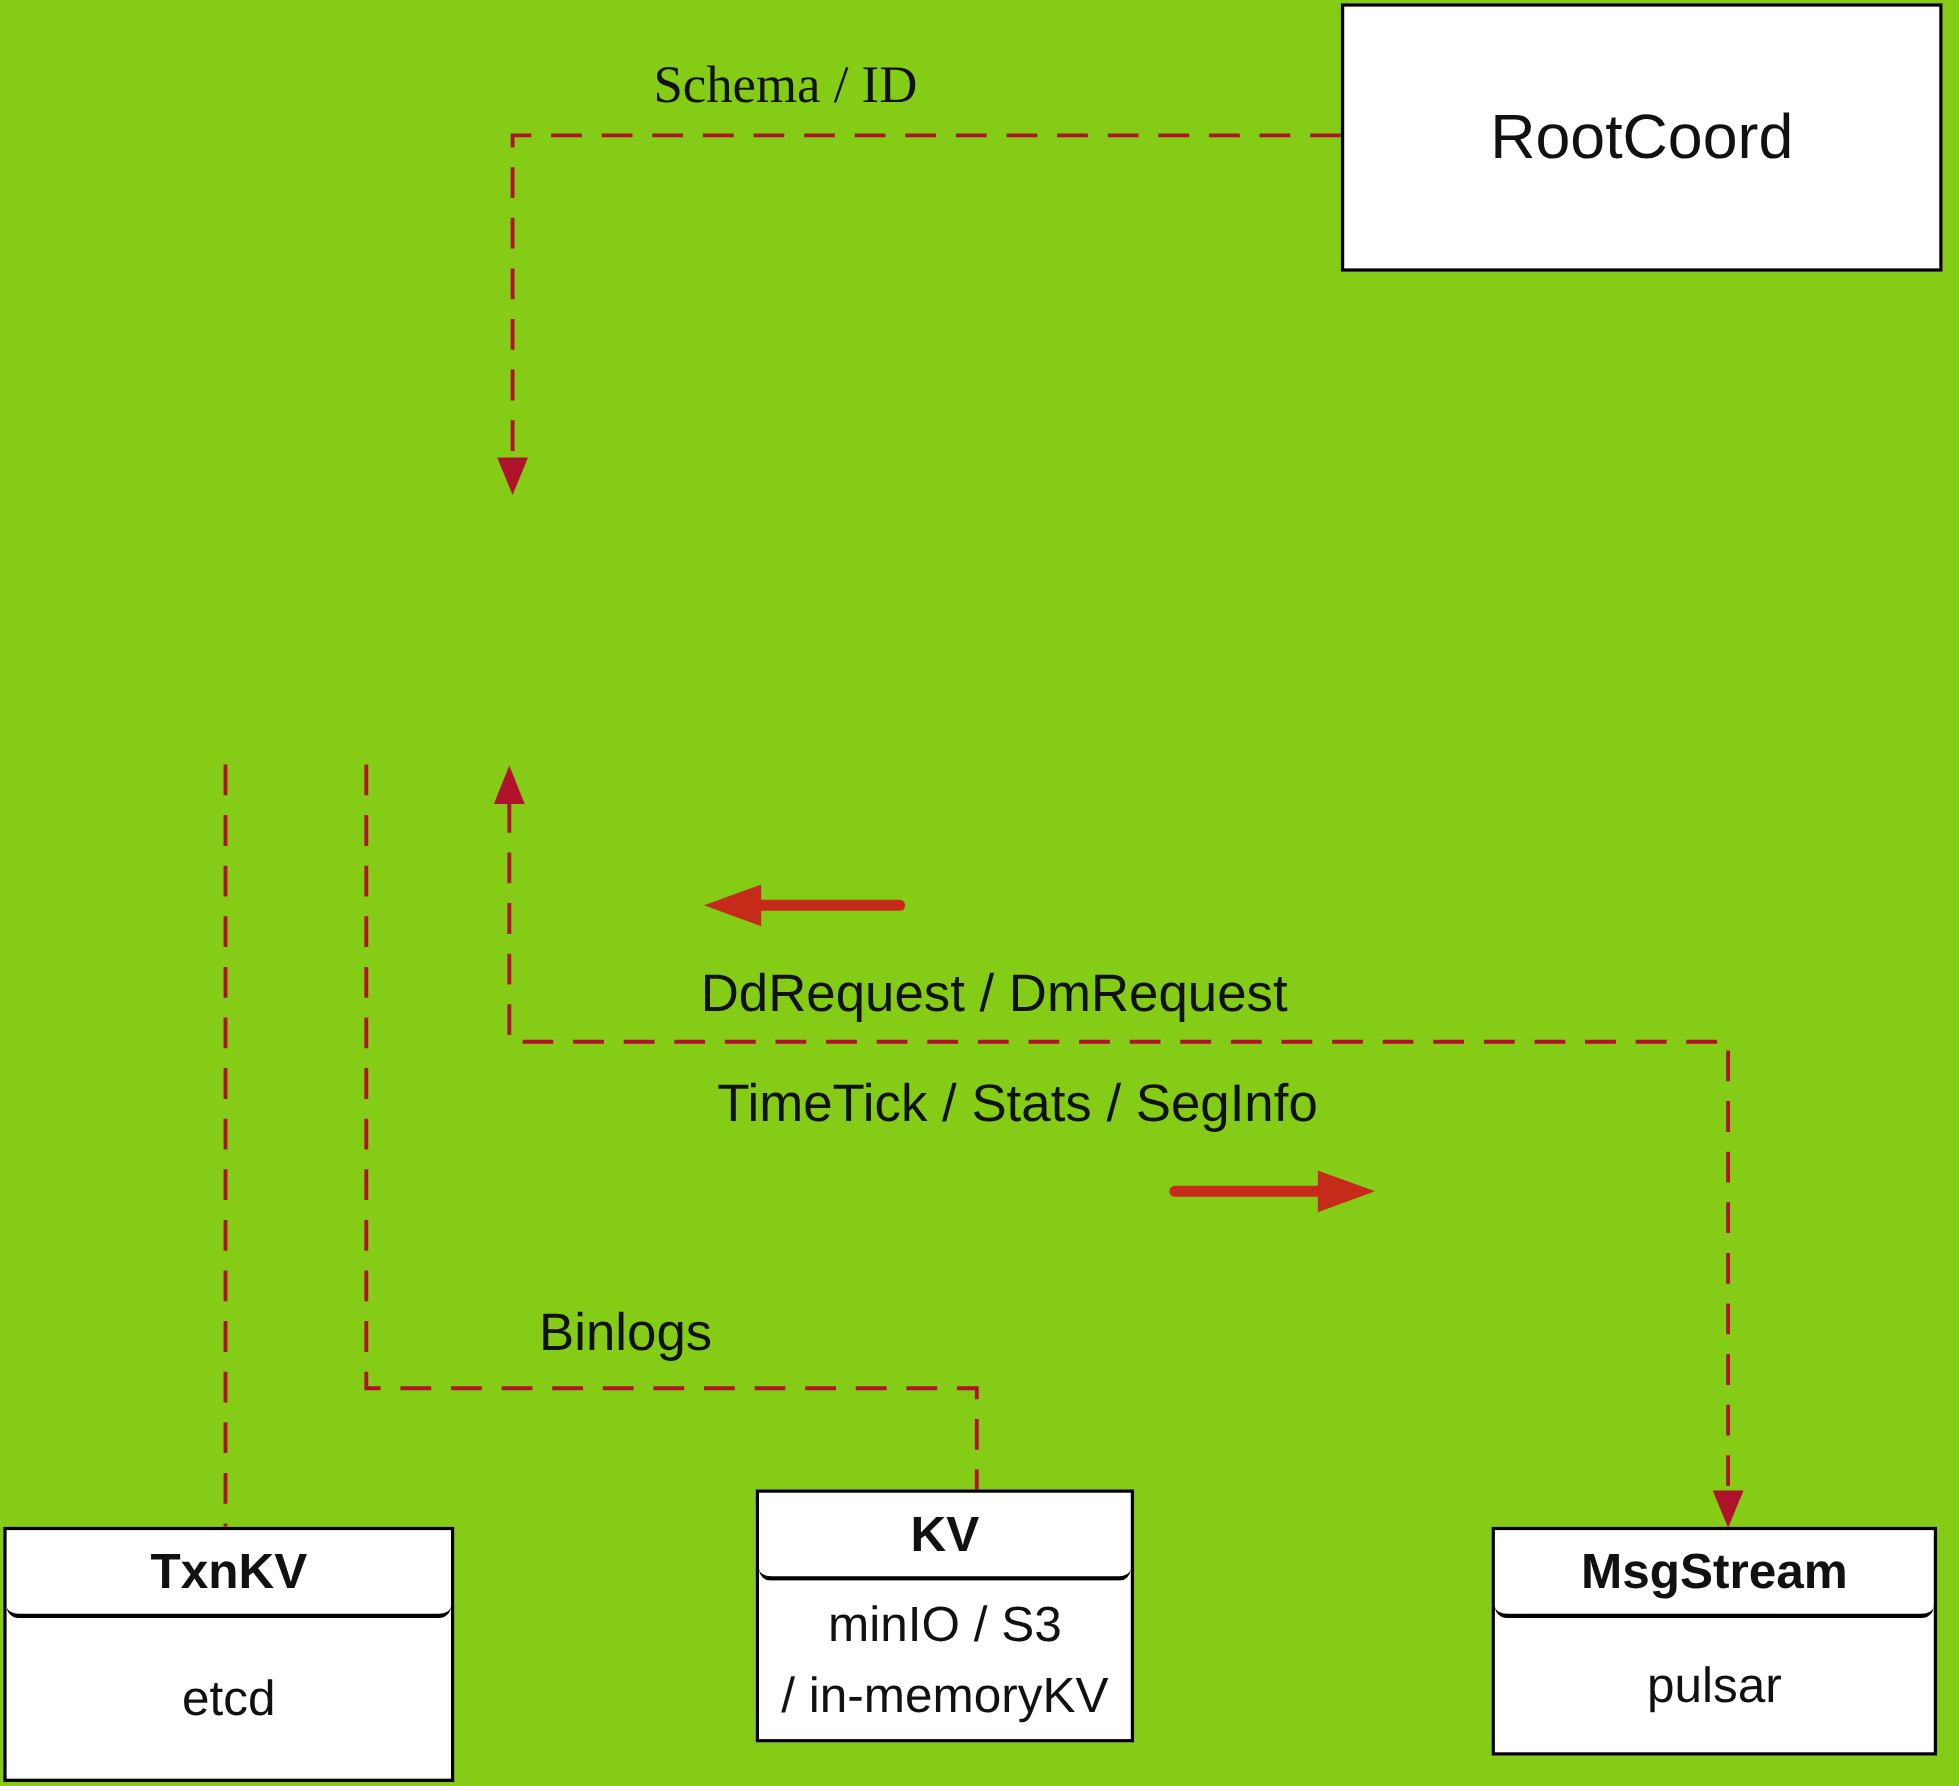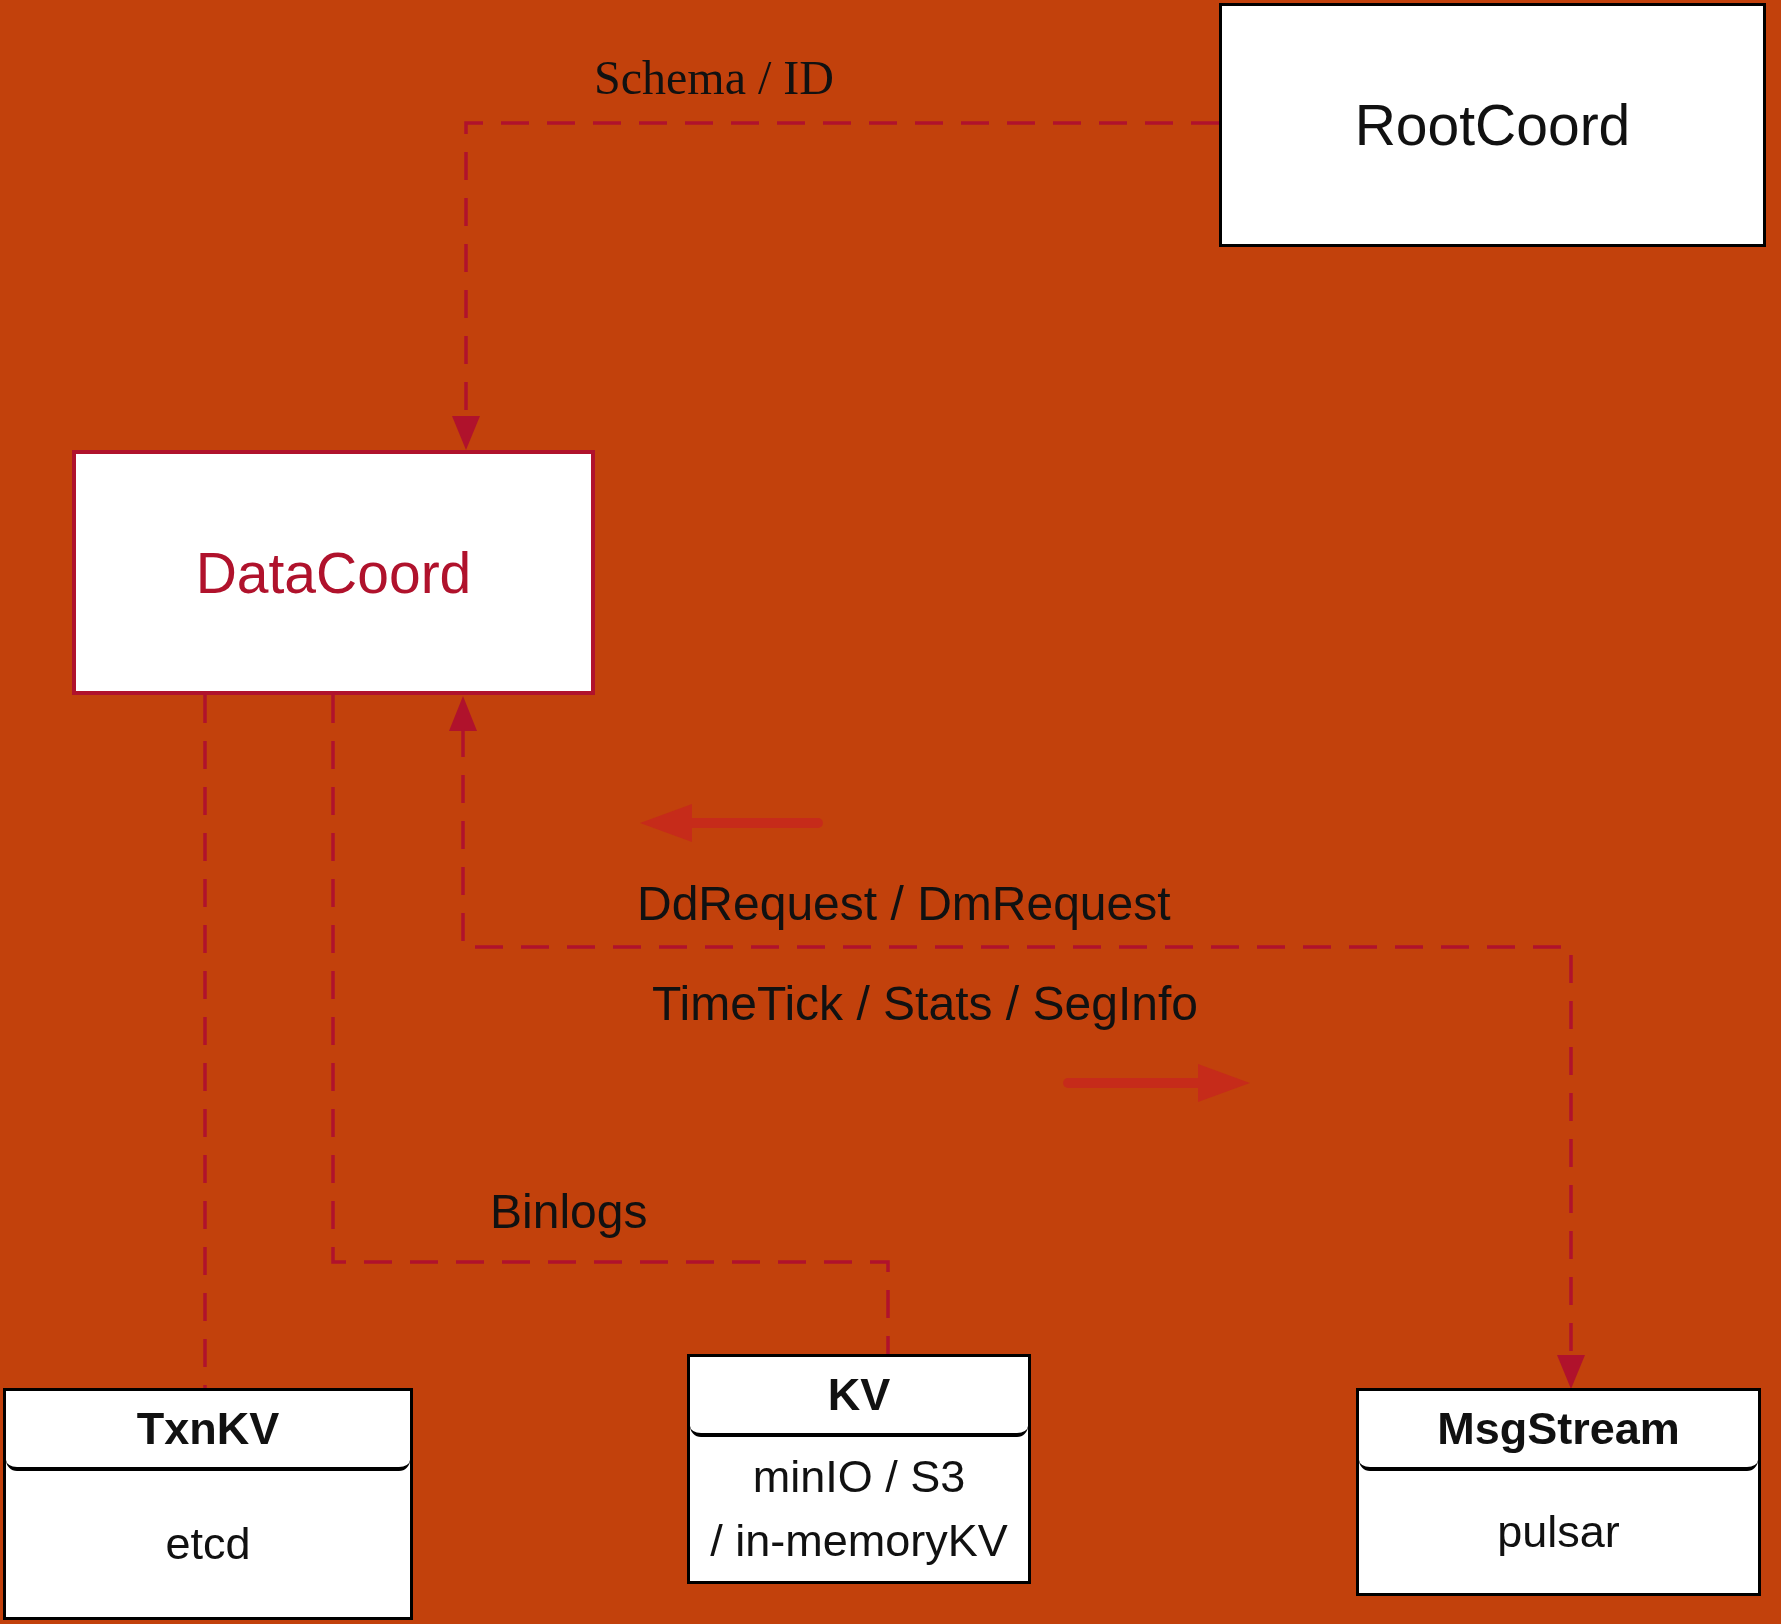--- a/index.html
+++ b/index.html
@@ -5,21 +5,21 @@
   html, body {
     margin: 0;
     padding: 0;
     background: #ffffff;
     font-family: "Liberation Sans", sans-serif;
   }
   .canvas {
     position: relative;
     width: 1781px;
     height: 1624px;
-    background: #c2410c;
+    background: #84cc16;
     overflow: hidden;
   }
   .connector-layer {
     position: absolute;
     left: 0; top: 0;
     width: 1781px;
     height: 1624px;
   }
   .node {
     position: absolute;
@@ -97,23 +97,20 @@
     <polygon points="640,823 692,804 692,842" fill="#c62b1a"></polygon>
 
     <line x1="1068" y1="1083" x2="1202" y2="1083" stroke-width="10" stroke-linecap="round" stroke="#c62b1a"></line>
     <polygon points="1250,1083 1198,1064 1198,1102" fill="#c62b1a"></polygon>
   </svg>
 
   <div class="node" style="left:1219px; top:3px; width:547px; height:244px;">
     <span class="node-title">RootCoord</span>
   </div>
 
-  <div class="node red-node" style="left: 72px; top: 450px; width: 523px; height: 245px; color: rgb(176, 18, 44); border-color: rgb(176, 18, 44);">
-    <span class="node-title" style="color:inherit;">DataCoord</span>
-  </div>
 
   <div class="store-node" style="left:3px; top:1388px; width:410px; height:232px;">
     <div class="store-header">TxnKV</div>
     <div class="store-body">etcd</div>
   </div>
 
   <div class="store-node" style="left:687px; top:1340px; width:344px; height:230px;margin-top:14px;">
     <div class="store-header">KV</div>
     <div class="store-body">
       <div>minIO / S3</div>

